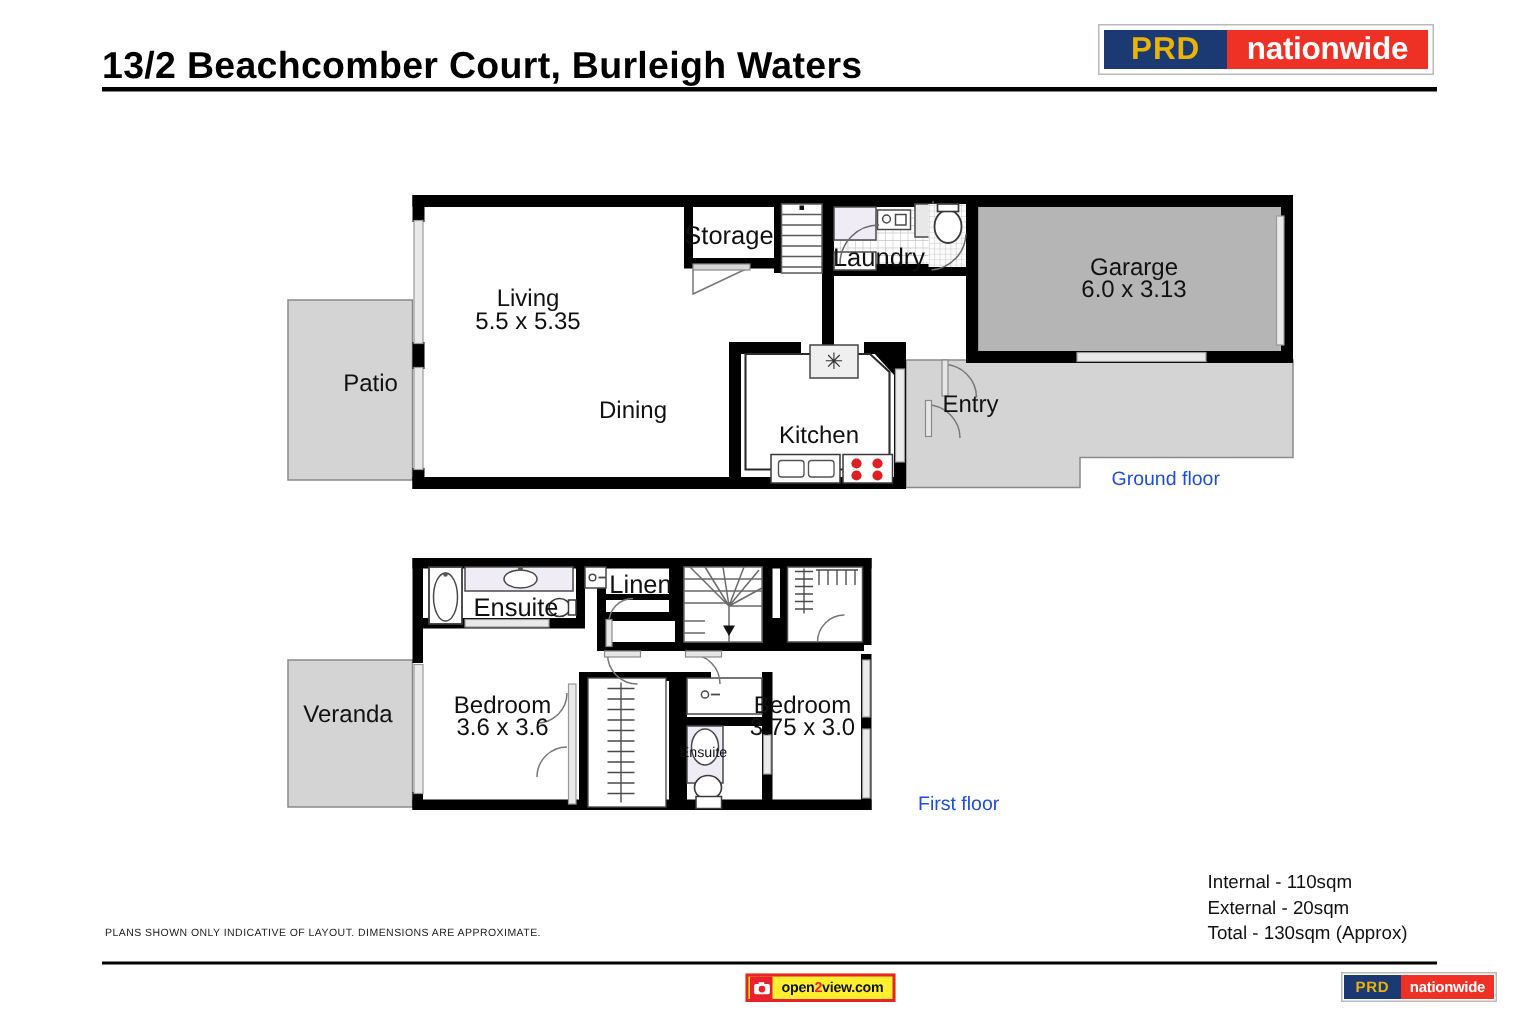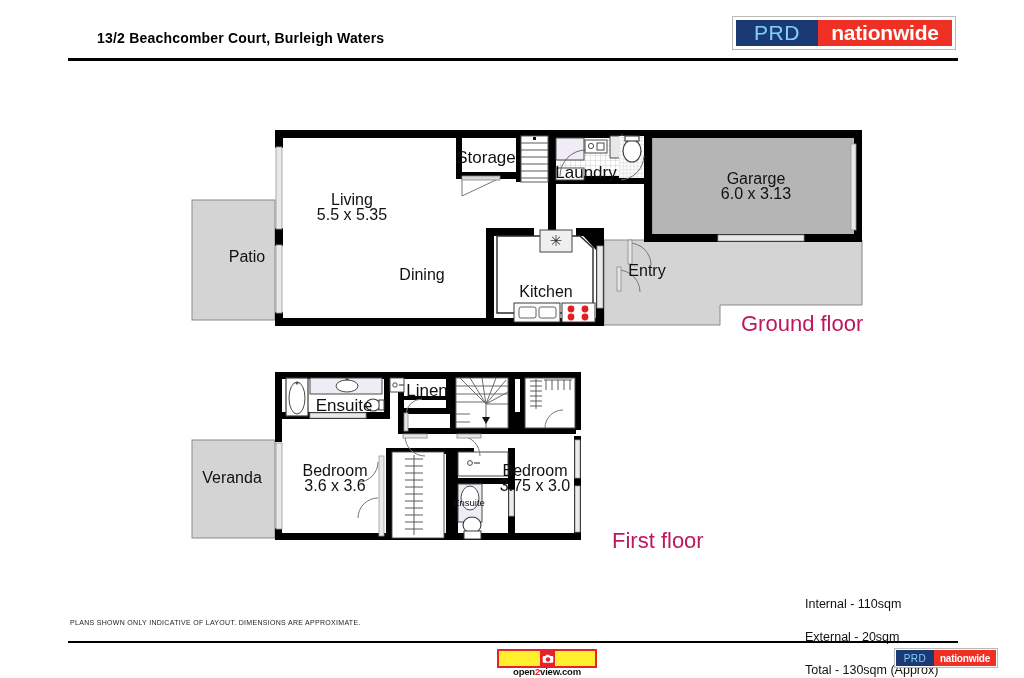--- a/index.html
+++ b/index.html
@@ -7,35 +7,34 @@
   body{
     width:1024px;height:678px;position:relative;overflow:hidden;
     font-family:"Liberation Sans","DejaVu Sans",sans-serif;
     color:#111;
   }
   .page{position:absolute;inset:0;}
 
   
   #page-title{
     position:absolute;left:68px;top:30px;
-    font-size:14px;font-weight:bold;letter-spacing:.2px;color:#000;
+    font-size:25px;font-weight:bold;letter-spacing:.2px;color:#000;
     white-space:nowrap;
-    margin-left:29px;
   }
   #header-rule{
     position:absolute;left:68px;top:58px;width:890px;height:3px;background:#000;
   }
 
   
   .prd-logo{
     position:absolute;display:flex;align-items:stretch;
     border:1px solid #b9b9b9;box-sizing:border-box;background:#fff;
   }
   .prd-logo .prd-left{
-    background:#1b3a73;color:#7dd3fc;font-weight:normal;
+    background:#1b3a73;color:#eab308;font-weight:bold;
     display:flex;align-items:center;justify-content:center;
     letter-spacing:.5px;
   }
   .prd-logo .prd-right{
     background:#ee3124;color:#fff;font-weight:bold;
     display:flex;align-items:center;justify-content:center;
     letter-spacing:-.2px;
     text-align:center;
   }
   #prd-logo-top{left:732px;top:16px;width:224px;height:34px;padding:3px;}
@@ -50,43 +49,43 @@
 
   
   .plan-label{
     position:absolute;font-size:16px;color:#111;
     white-space:nowrap;text-align:center;line-height:15px;
     transform:translate(-50%,-50%);
   }
   .plan-label.sm{font-size:17px;}
   .plan-label.xs{font-size:9.5px;}
   .floor-caption{
-    position:absolute;font-size:22px;color:#be185d;white-space:nowrap;
+    position:absolute;font-size:13px;color:#1d4ed8;white-space:nowrap;
   }
   #caption-ground{left:741px;top:311px;}
   #caption-first{left:612px;top:528px;}
 
   
   #area-summary{
     position:absolute;left:805px;top:580px;font-size:12.5px;line-height:17px;color:#111;
   }
-  #area-summary div{white-space:nowrap;margin-top:16px;}
+  #area-summary div{white-space:nowrap;}
 
   
   #disclaimer{
     position:absolute;left:70px;top:619px;
     font-size:7px;letter-spacing:.3px;color:#222;white-space:nowrap;
   }
 
   
   #footer-rule{position:absolute;left:68px;top:641px;width:890px;height:2px;background:#000;}
   #o2v-logo{
     position:absolute;left:497px;top:649px;width:100px;height:19px;
     border:2px solid #e8212b;background:#ffef2e;box-sizing:border-box;
-    display:flex;align-items:center;flex-direction:column;
+    display:flex;align-items:center;
   }
   #o2v-cam{
     width:15px;height:15px;margin-left:1px;background:#e8212b;
     display:flex;align-items:center;justify-content:center;flex:none;
   }
   #o2v-cam svg{display:block;}
   #o2v-text{
     flex:1;text-align:center;font-size:9.5px;font-weight:bold;color:#111;
     letter-spacing:-.2px;
   }

